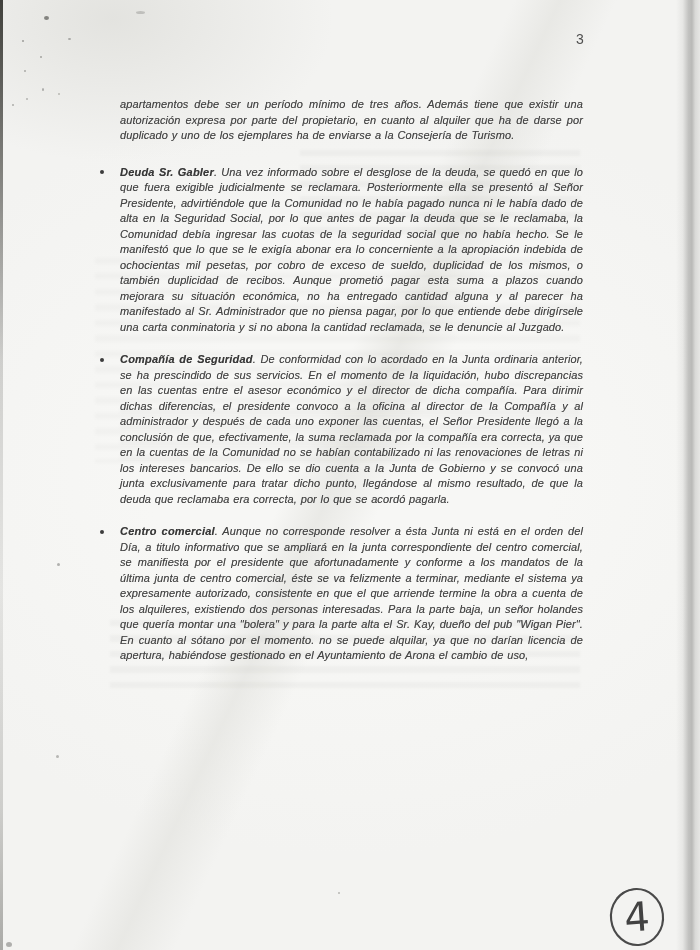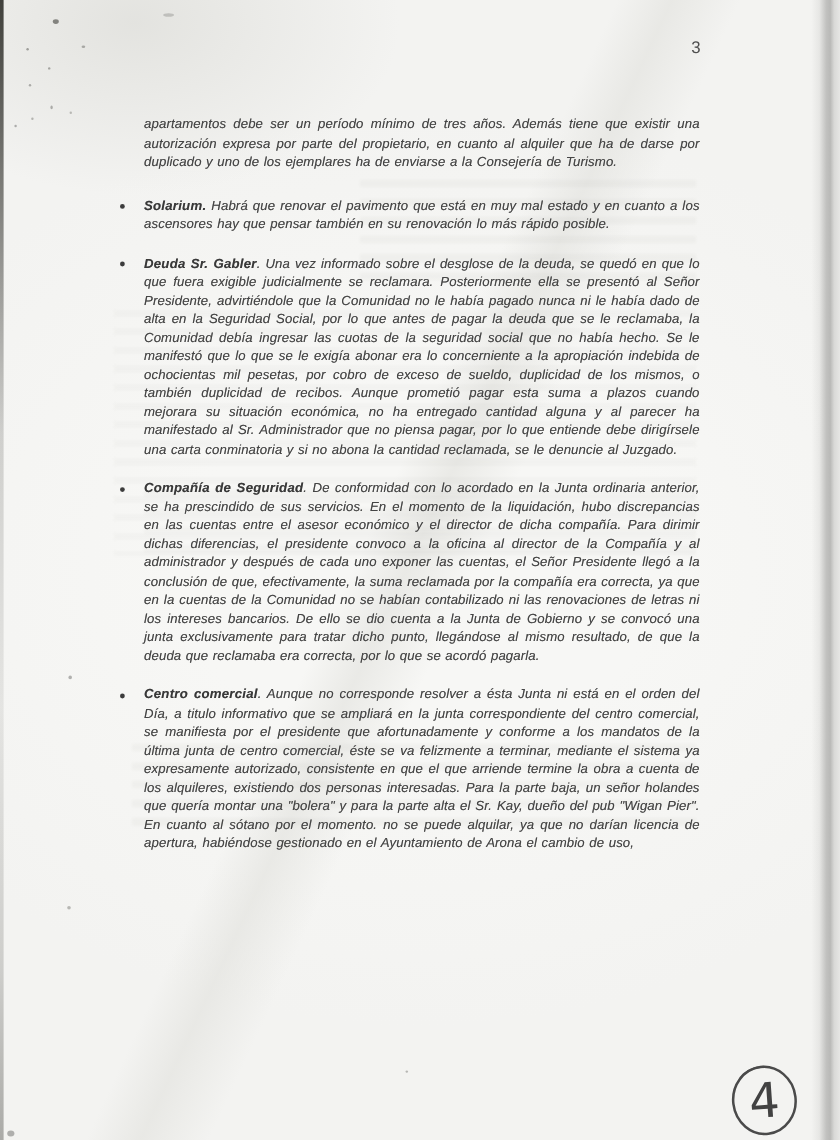--- a/index.html
+++ b/index.html
@@ -100,24 +100,20 @@
   <div class="ghost" style="left:95px;top:258px;width:485px;height:205px;opacity:.3"></div>
   <div class="ghost" style="left:120px;top:408px;width:460px;height:58px;opacity:.35"></div>
   <div class="ghost" style="left:110px;top:620px;width:470px;height:68px"></div>
 
   <div class="page-number">3</div>
 
   <div class="content">
 
     <p class="intro">apartamentos debe ser un período mínimo de tres años. Además tiene que existir una autorización expresa por parte del propietario, en cuanto al alquiler que ha de darse por duplicado y uno de los ejemplares ha de enviarse a la Consejería de Turismo.</p>
 
-    <div class="bullet">
-      <span class="dot"></span>
-      <span class="btitle">Solarium.</span><span> Habrá que renovar el pavimento que está en muy mal estado y en cuanto a los ascensores hay que pensar también en su renovación lo más rápido posible.</span>
-    </div>
 
     <div class="bullet">
       <span class="dot"></span>
       <span class="btitle">Deuda Sr. Gabler</span><span>. Una vez informado sobre el desglose de la deuda, se quedó en que lo que fuera exigible judicialmente se reclamara. Posteriormente ella se presentó al Señor Presidente, advirtiéndole que la Comunidad no le había pagado nunca ni le había dado de alta en la Seguridad Social, por lo que antes de pagar la deuda que se le reclamaba, la Comunidad debía ingresar las cuotas de la seguridad social que no había hecho.  Se le manifestó que lo que se le exigía abonar era lo concerniente a la apropiación indebida de ochocientas mil pesetas, por cobro de exceso de sueldo, duplicidad de los mismos, o también duplicidad de recibos. Aunque prometió pagar esta suma a plazos cuando mejorara su situación económica, no ha entregado cantidad alguna y al parecer ha manifestado al Sr. Administrador que no piensa pagar, por lo que entiende debe dirigírsele una carta conminatoria y si no abona la cantidad reclamada, se le denuncie al Juzgado.</span>
     </div>
 
     <div class="bullet">
       <span class="dot"></span>
       <span class="btitle">Compañía de Seguridad</span><span>. De conformidad con lo acordado en la Junta ordinaria anterior, se ha prescindido de sus servicios. En el momento de la liquidación, hubo discrepancias en las cuentas entre el asesor económico y el director de dicha compañía. Para dirimir dichas diferencias, el presidente convoco a la oficina al director de la Compañía y al administrador y después de cada uno exponer las cuentas, el Señor Presidente llegó a la conclusión de que, efectivamente, la suma reclamada por la compañía era correcta, ya que en la cuentas de la Comunidad no se habían contabilizado ni las renovaciones de letras ni los intereses bancarios. De ello se dio cuenta a la Junta de Gobierno y se convocó una junta exclusivamente para tratar dicho punto, llegándose al mismo resultado, de que la deuda que reclamaba era correcta, por lo que se acordó pagarla.</span>
     </div>

